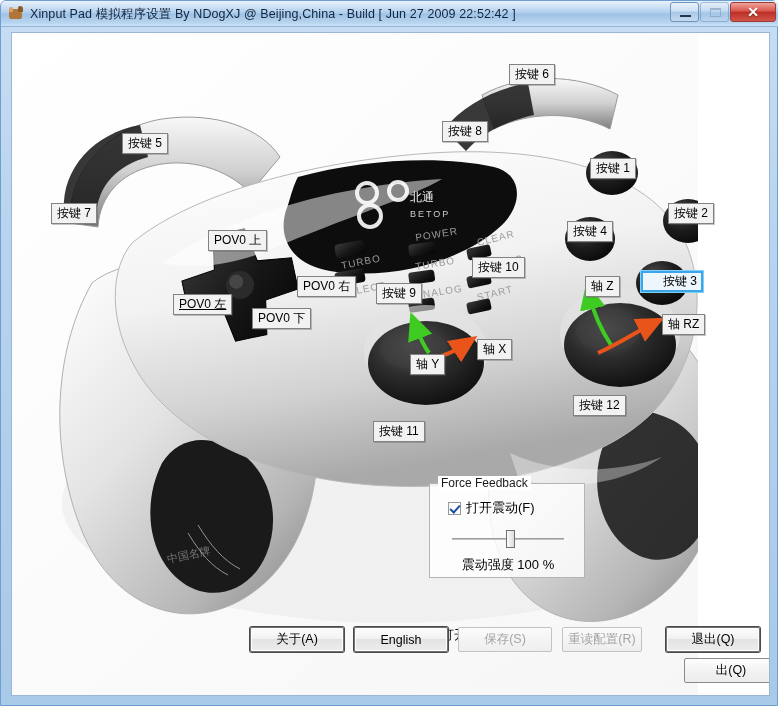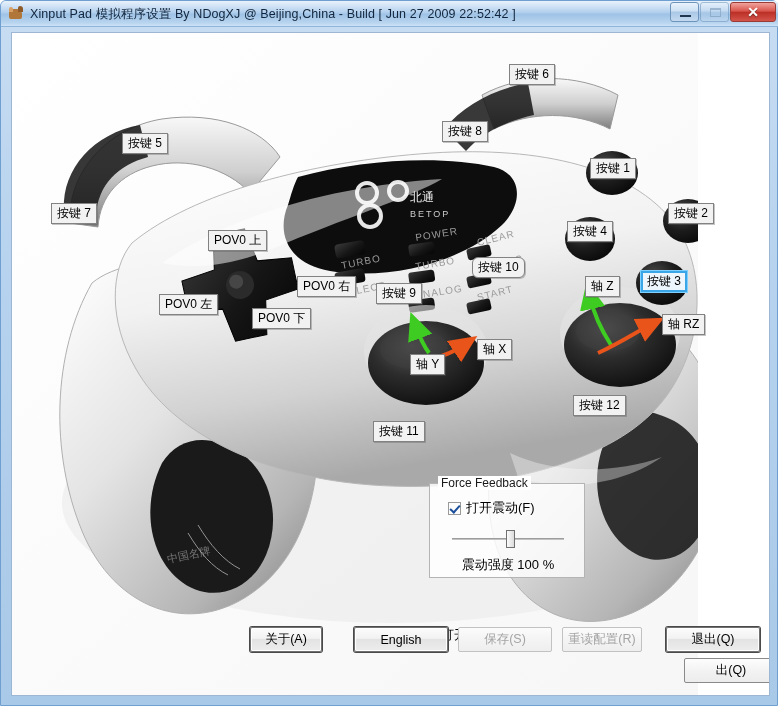--- a/index.html
+++ b/index.html
@@ -171,21 +171,21 @@
     line-height: 1;
     padding: 3px 5px 4px 5px;
     white-space: nowrap;
     box-shadow: 1px 1px 0 rgba(90,90,90,0.35);
     text-align: center;
     cursor: default;
   }
   .lbl.active {
     border: 2px solid #3aa6e8;
     background: #eef6fd;
-    padding: 2px 4px 3px 4px;
+    padding: 2px 4px 3px 20px;
     box-shadow: 0 0 0 1px #7fd0ff;
   }
 
   
   .arrows {
     position: absolute;
     left: 0; top: 0;
     width: 757px; height: 662px;
     pointer-events: none;
   }
@@ -463,26 +463,26 @@
     <div id="label-layer">
         <div class="lbl" style="left: 110px; top: 100px;">按键 5</div>
         <div class="lbl" style="left: 497px; top: 31px;">按键 6</div>
         <div class="lbl" style="left: 39px; top: 170px;">按键 7</div>
         <div class="lbl" style="left: 430px; top: 88px;">按键 8</div>
         <div class="lbl" style="left: 578px; top: 125px;">按键 1</div>
         <div class="lbl" style="left: 656px; top: 170px;">按键 2</div>
         <div class="lbl" style="left: 555px; top: 188px;">按键 4</div>
         <div class="lbl active" style="left: 629px; top: 238px;">按键 3</div>
         <div class="lbl" style="left: 364px; top: 250px;">按键 9</div>
-        <div class="lbl" style="left: 460px; top: 224px; border-radius: 6px;">按键 10</div>
+        <div class="lbl" style="left: 460px; top: 224px;">按键 10</div>
         <div class="lbl" style="left: 361px; top: 388px;">按键 11</div>
         <div class="lbl" style="left: 561px; top: 362px;">按键 12</div>
         <div class="lbl" style="left: 196px; top: 197px;">POV0 上</div>
         <div class="lbl" style="left: 240px; top: 275px;">POV0 下</div>
-        <div class="lbl" style="left: 147px; top: 261px;">POV0 左</div>
+        <div class="lbl" style="left: 161px; top: 261px; text-decoration: underline;">POV0 左</div>
         <div class="lbl" style="left: 285px; top: 243px;">POV0 右</div>
         <div class="lbl" style="left: 398px; top: 276px; margin-top: 45px;">轴 Y</div>
         <div class="lbl" style="left: 465px; top: 306px;">轴 X</div>
         <div class="lbl" style="left: 573px; top: 243px;">轴 Z</div>
         <div class="lbl" style="left: 650px; top: 281px;">轴 RZ</div>
       </div>
 
     <div class="group-box" style="left:396px; top:450px; width:156px; height:95px;">
       <span class="group-title">Force Feedback</span>
 
@@ -497,21 +497,21 @@
       </div>
 
       <div class="ff-strength" style="left:0; top:72px; width:156px;">震动强度 100 %</div>
     </div>
 
     <div class="chk-row" style="left:411px; top:593px;">
       <span class="chk"></span>
       <span>打开提示音(B)</span>
     </div>
 
-    <div class="btn default" style="left:238px; top:594px; width:72px;">关于(A)</div>
+    <div class="btn default" style="left:238px; top:594px; width:94px;">关于(A)</div>
     <div class="btn default" style="left:342px; top:594px; width:94px;">English</div>
     <div class="btn disabled" style="left:446px; top:594px; width:94px;text-align:right;">保存(S)</div>
     <div class="btn disabled" style="left:550px; top:594px; width:80px;">重读配置(R)</div>
     <div class="btn default" style="left:654px; top:594px; width:94px;">退出(Q)</div>
 
     <div class="btn ghost" style="left:672px; top:625px; width:94px;">出(Q)</div>
 
   </div>
 </div>
 

